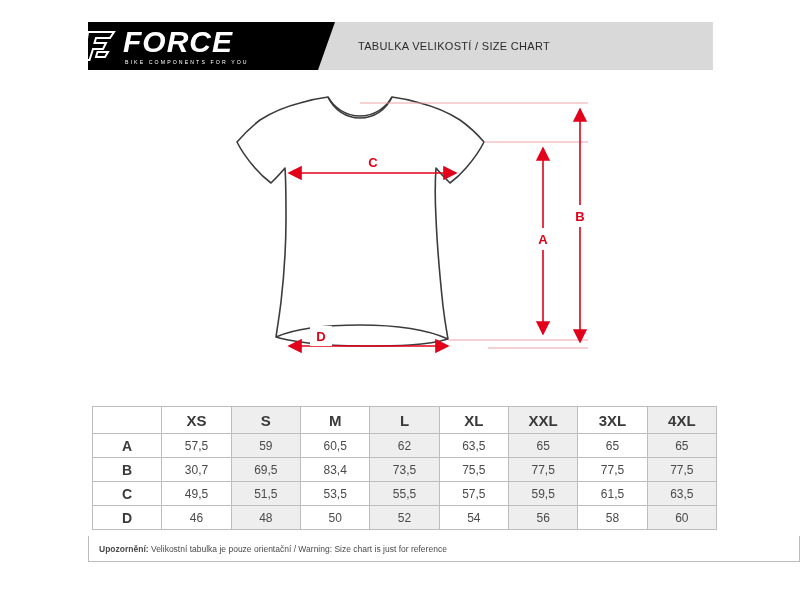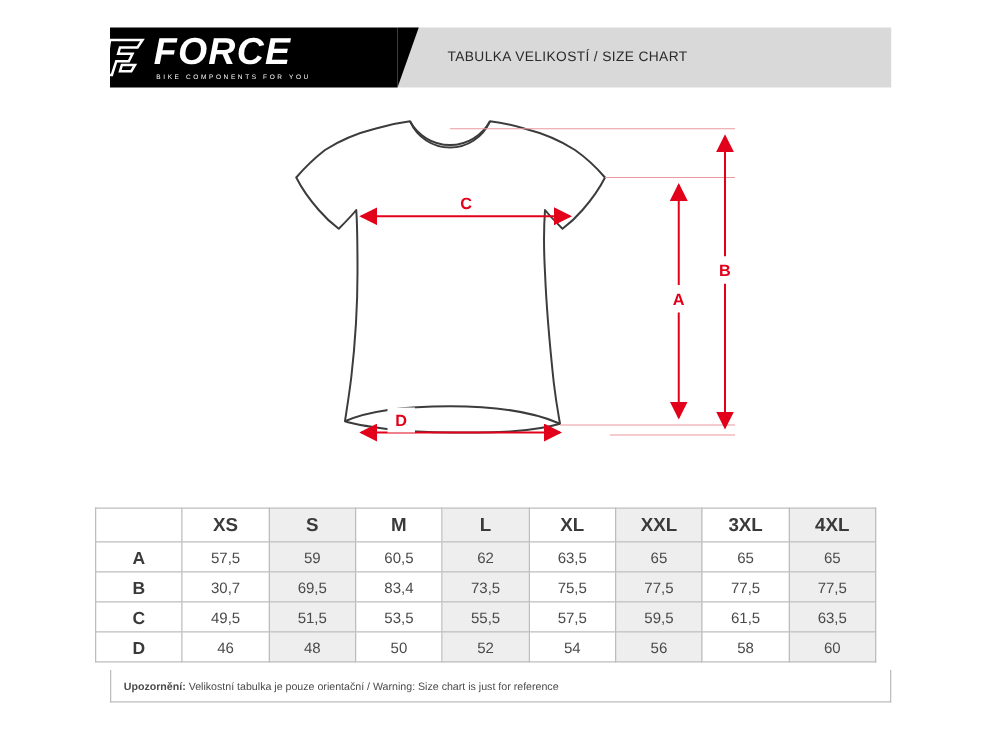--- a/index.html
+++ b/index.html
@@ -99,21 +99,21 @@
     left: 88px;
     top: 78px;
     width: 625px;
     height: 300px;
   }
   .diagram svg { display: block; }
 
   
   .table-wrap {
     position: absolute;
-    left: 76px;
+    left: 92px;
     top: 406px;
     width: 709px;
   }
   table {
     border-collapse: collapse;
     width: 625px;
     table-layout: fixed;
   }
   table td, table th {
     border: 1px solid #bdbdbd;
@@ -135,21 +135,21 @@
     font-weight: bold;
     font-size: 14px;
     color: #3a3a3a;
   }
   .shade { background: #eeeeee; }
 
   .note {
     position: absolute;
     left: 88px;
     top: 536px;
-    width: 625px;
+    width: 712px;
     border: 1px solid #bdbdbd;
     border-top: none;
     height: 26px;
     display: flex;
     align-items: center;
     padding-left: 10px;
   }
   .note-text {
     font-size: 8.5px;
     color: #4a4a4a;

